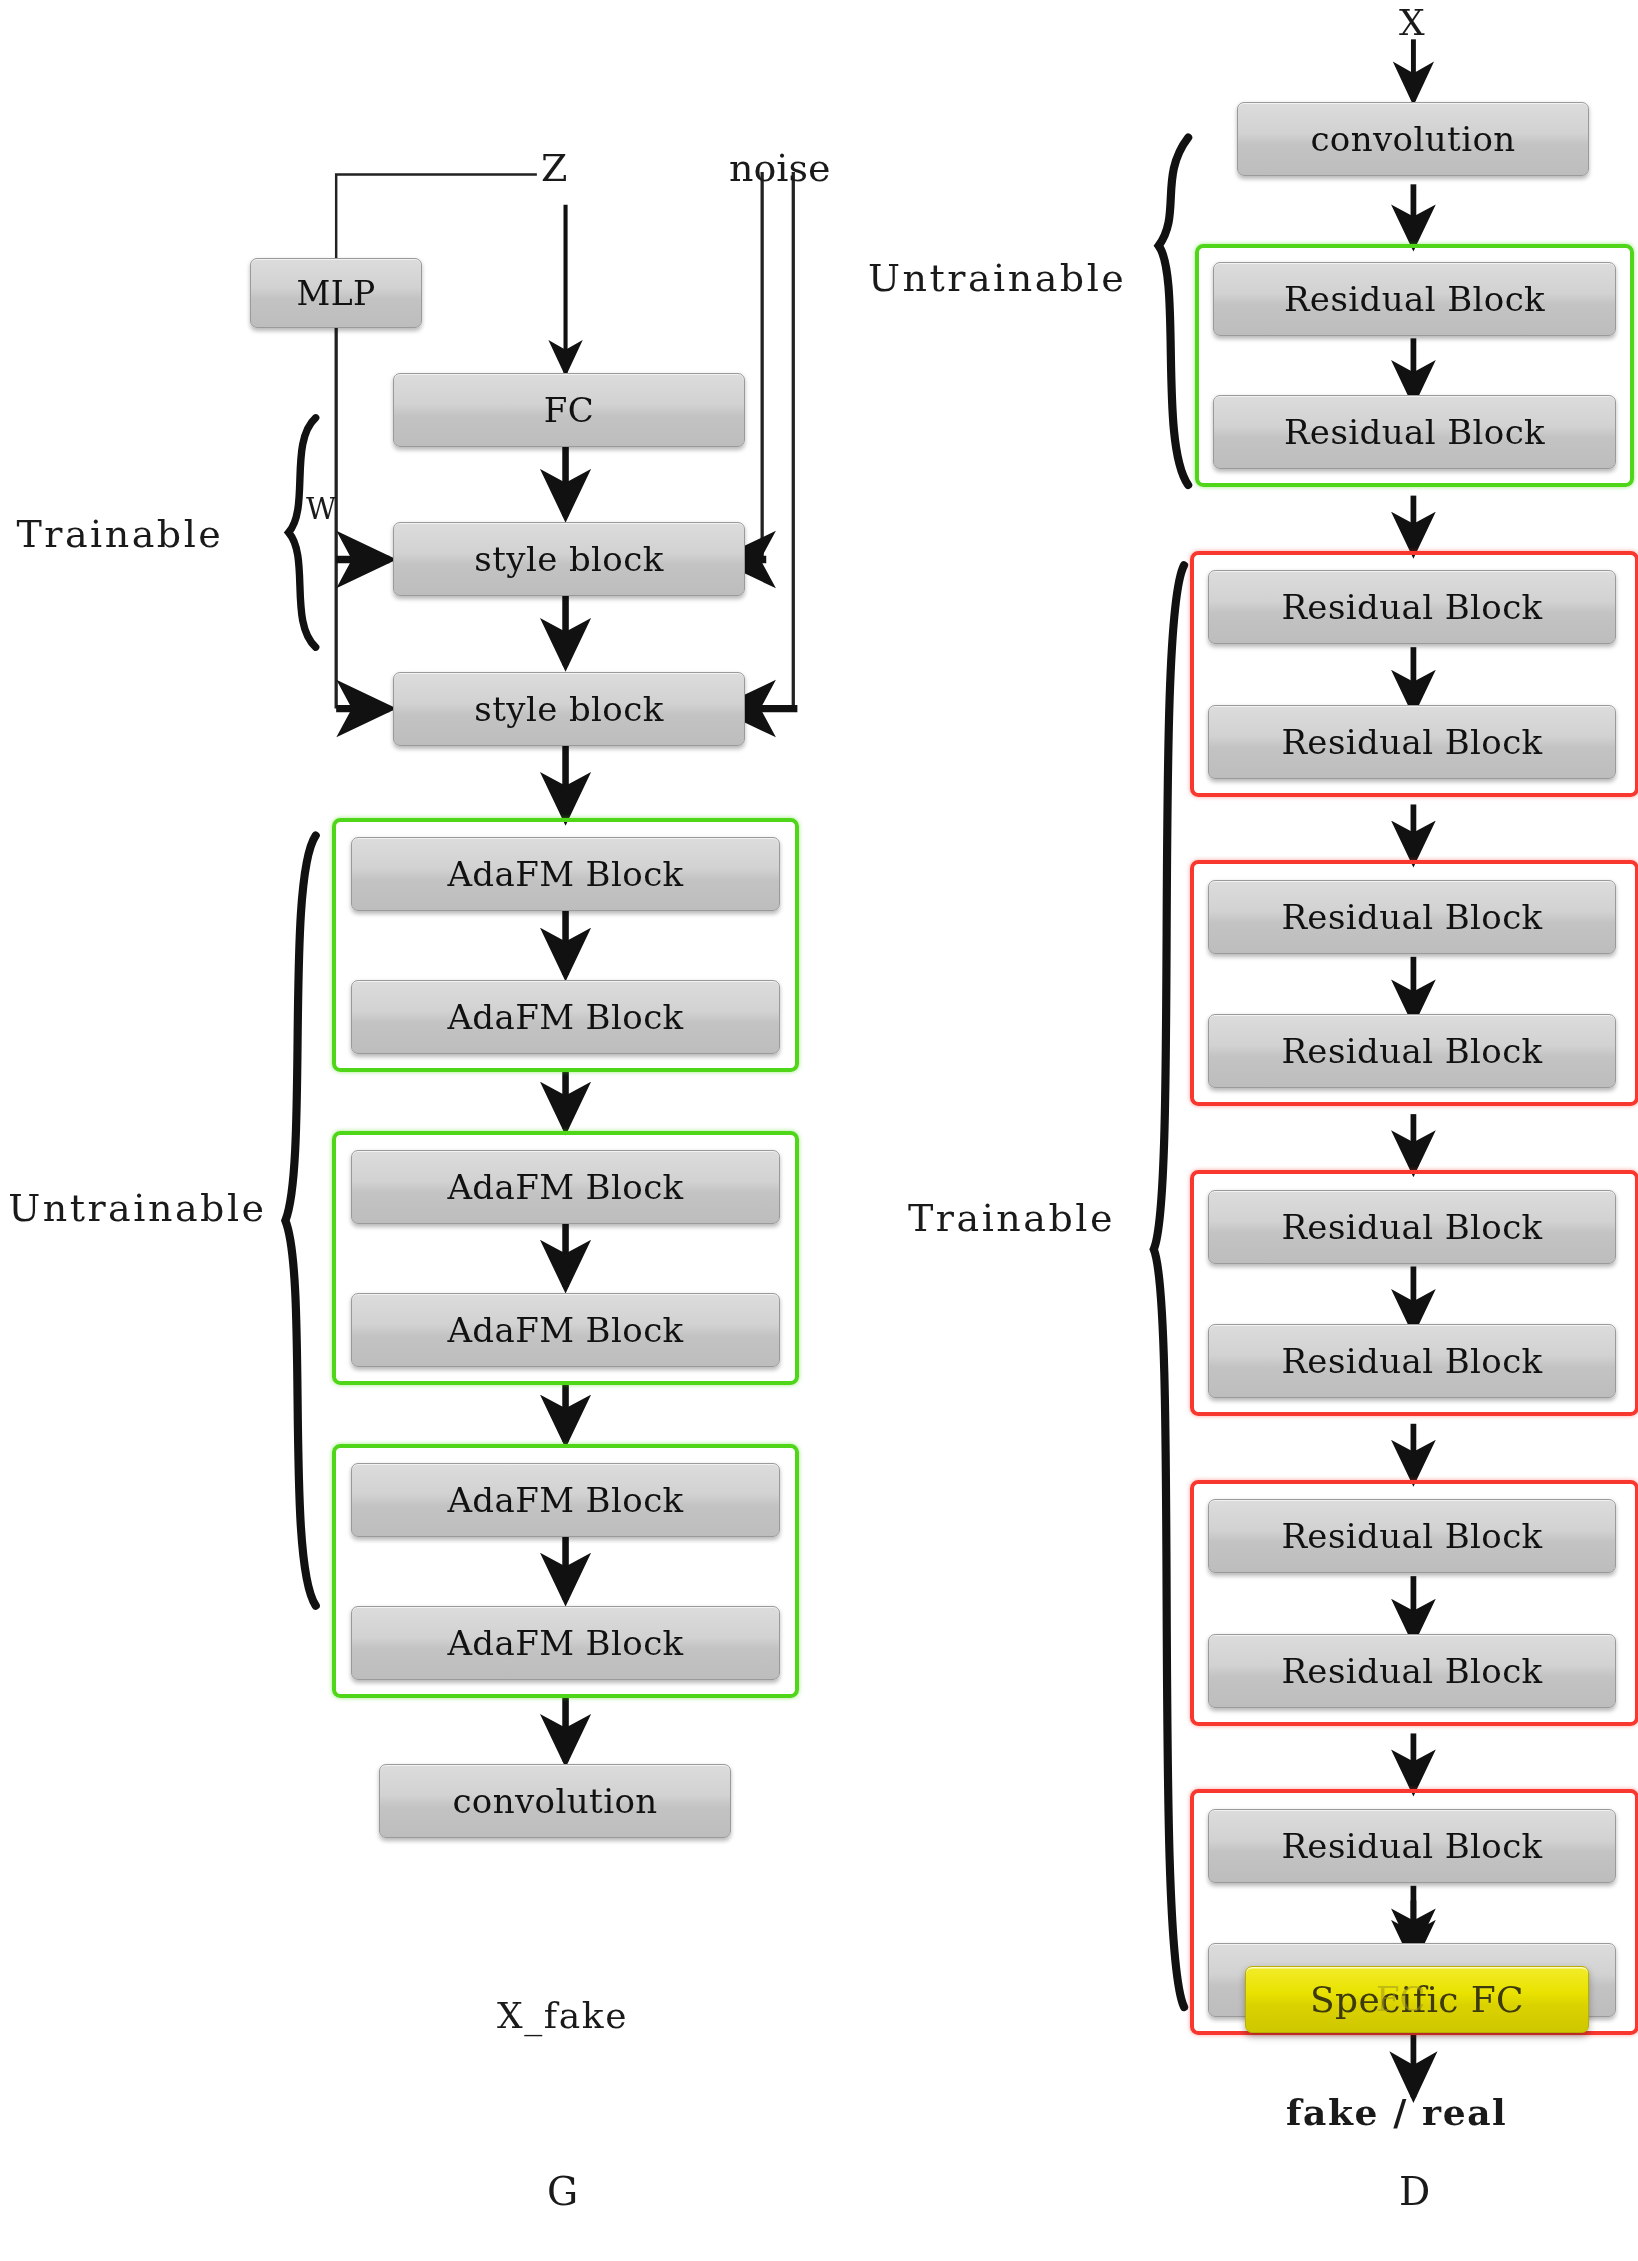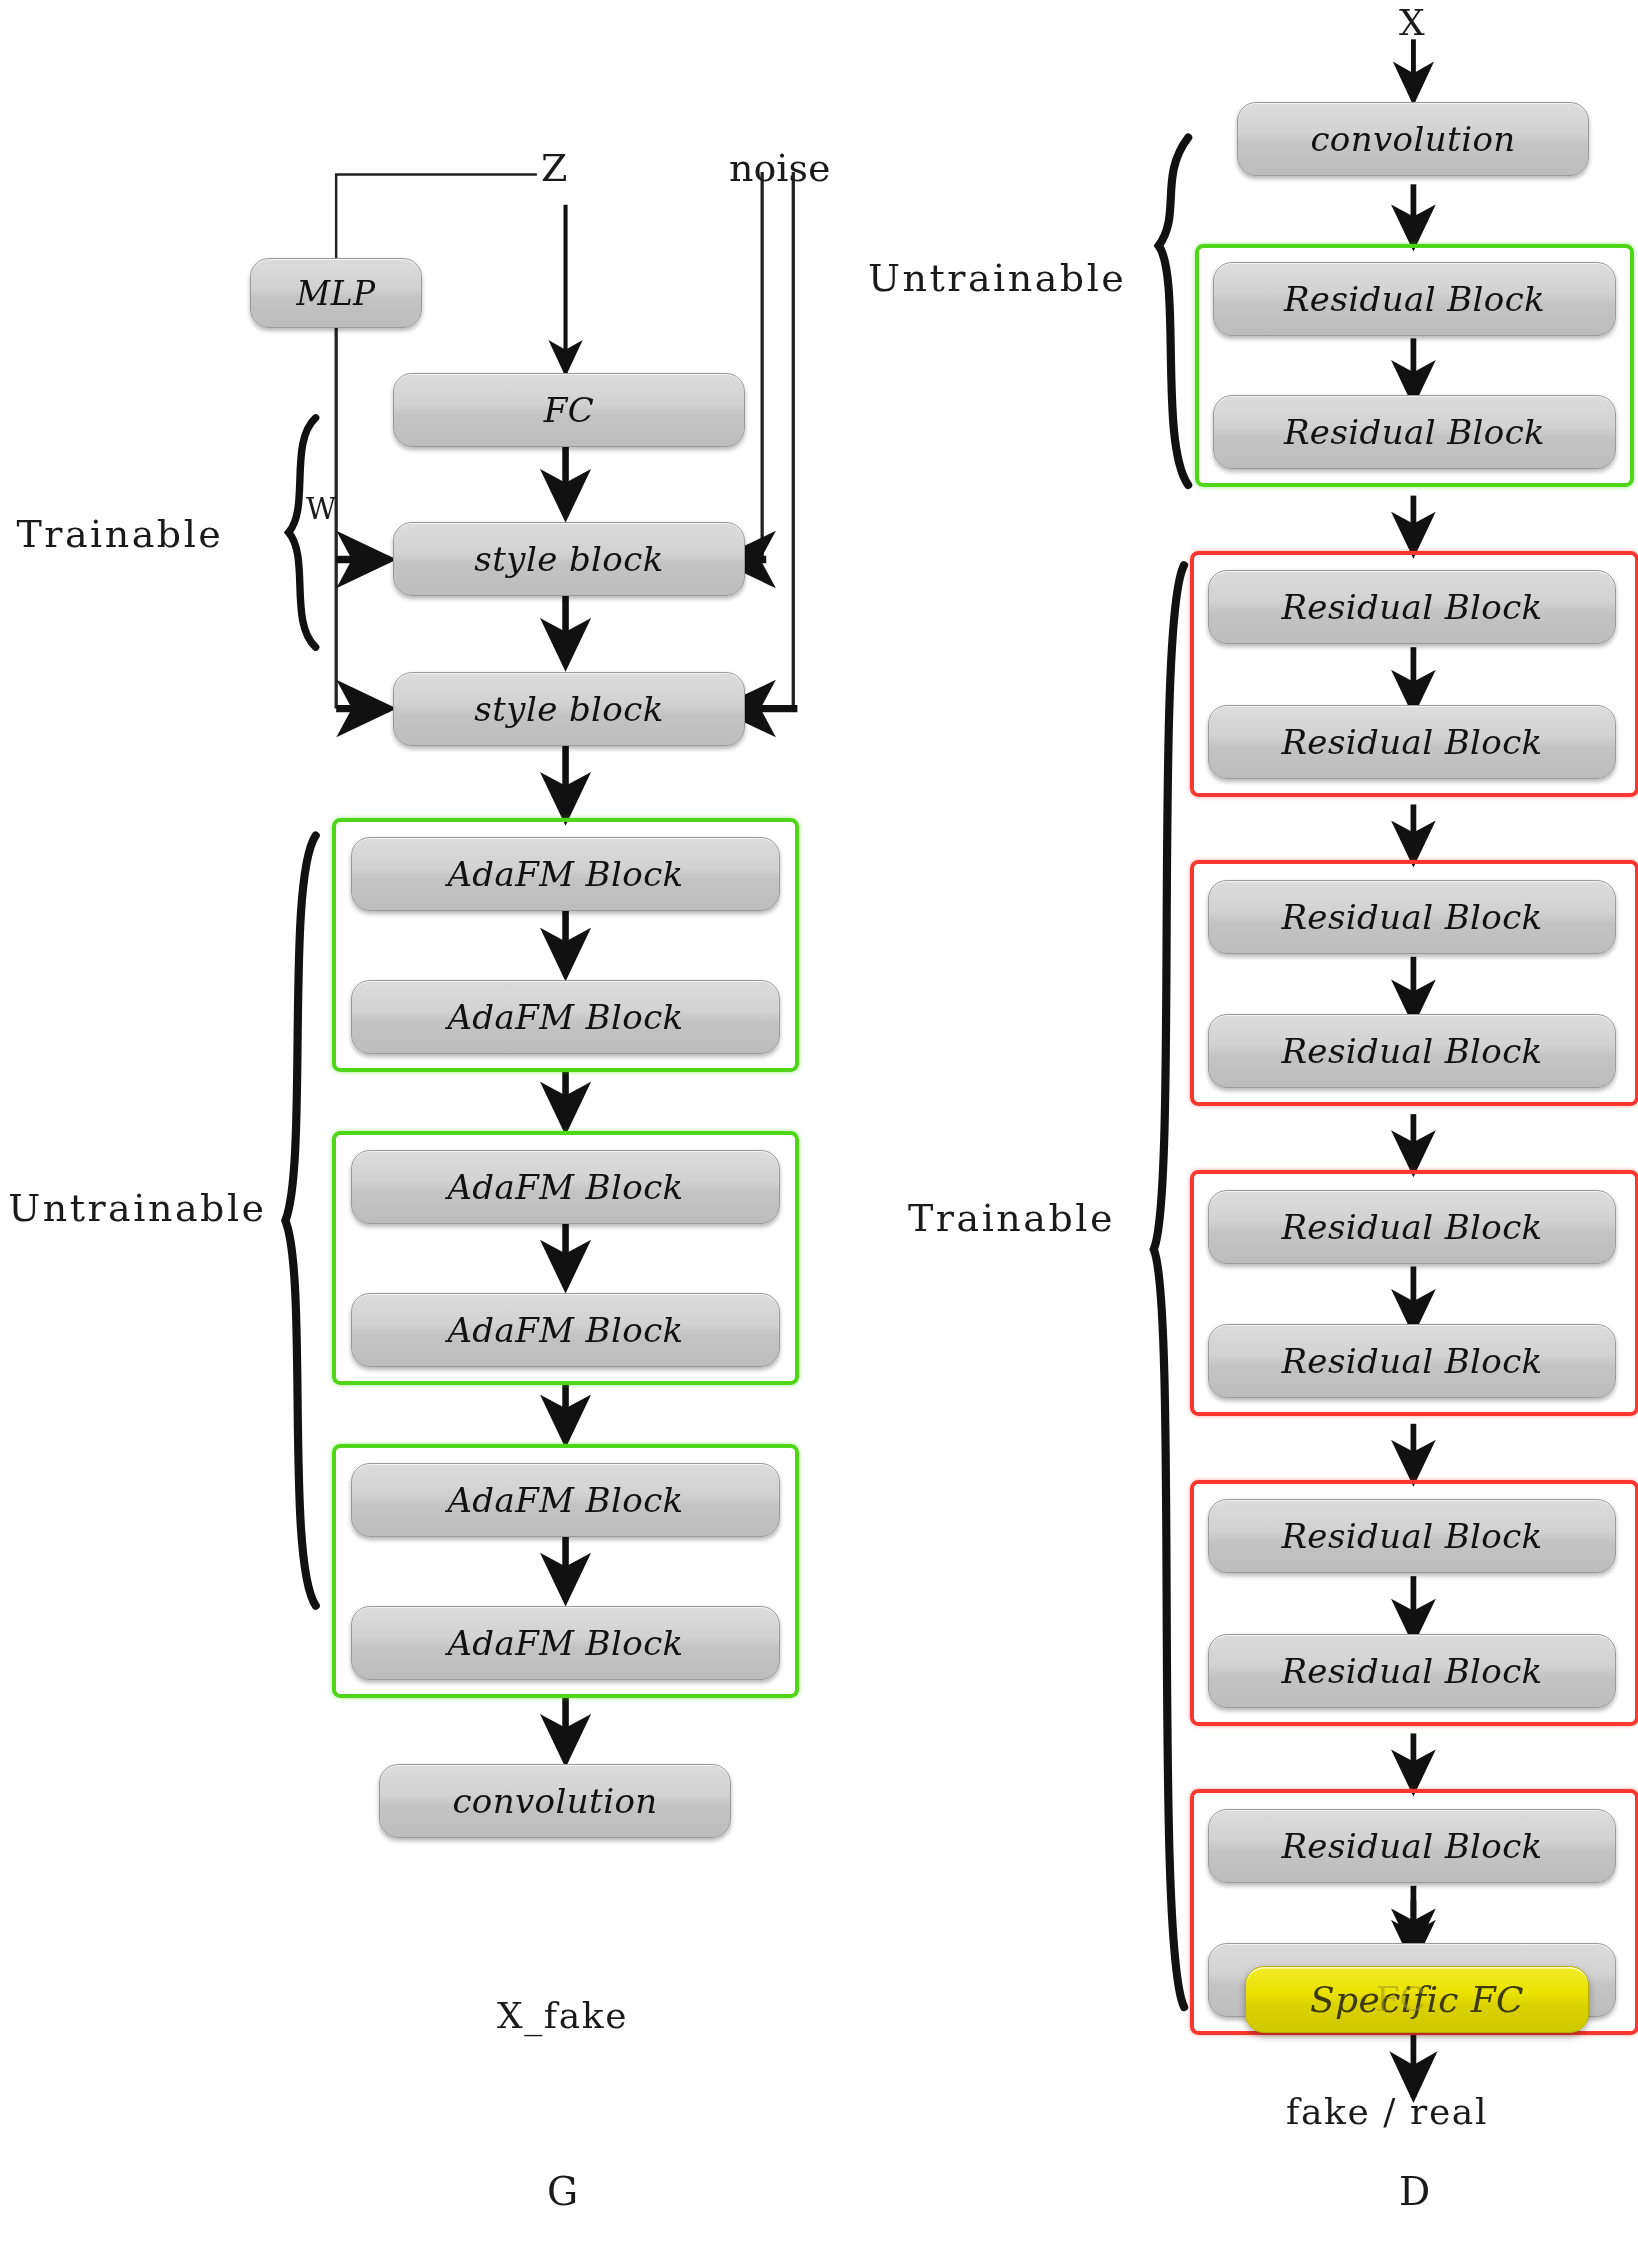--- a/index.html
+++ b/index.html
@@ -6,28 +6,27 @@
   body{width:1639px;height:2261px;position:relative;overflow:hidden;
        font-family:"DejaVu Serif", serif;}
   #stage{position:absolute;left:0;top:0;width:1639px;height:2261px;}
 
   
   .node{
     position:absolute;
     box-sizing:border-box;
     display:flex;align-items:center;justify-content:center;
     border:1.2px solid #9a9a9a;
-    border-radius:19px;
+    border-radius:7px;
     background:linear-gradient(180deg,#dcdcdc 0%,#d2d2d2 42%,#c3c3c3 58%,#bdbdbd 100%);
     box-shadow:0 2.5px 4.1px rgba(0,0,0,.28), inset 0 0.8px 0 rgba(255,255,255,.85);
     color:#111;
     font-family:"DejaVu Serif", serif;
     white-space:nowrap;
     letter-spacing:0.4px;
-    font-style:italic;
   }
   .node.yellow{
     border:1.6px solid #b8ae00;
     background:linear-gradient(180deg,#f2ec2a 0%,#e9e200 40%,#dad200 60%,#cfc700 100%);
     box-shadow:0 3.3px 7.4px rgba(0,0,0,.30), inset 0 1.6px 0 rgba(255,255,255,.75);
     color:#3d3a10;
   }
   .ghost{
     position:absolute;
     color:rgba(160,152,30,.55);
@@ -207,18 +206,18 @@
   <div class="node" style="left:1208px;top:1499px;width:408px;height:74px;font-size:34px;">Residual Block</div>
   <div class="node" style="left:1208px;top:1634px;width:408px;height:74px;font-size:34px;">Residual Block</div>
 
   <div class="group red" style="left:1190px;top:1789px;width:449px;height:246px;"></div>
   <div class="node" style="left:1208px;top:1809px;width:408px;height:74px;font-size:34px;">Residual Block</div>
   <div class="node" style="left:1208px;top:1943px;width:408px;height:74px;font-size:34px;">Residual Block</div>
 
   <div class="node yellow" style="left:1245px;top:1966px;width:344px;height:67px;font-size:36px;z-index:5;">Specific FC</div>
   <div class="ghost" style="left:1376px;top:1979px;font-size:34px;z-index:6;">FC</div>
 
-  <div class="label" style="left:1286px;top:2091px;font-size:36px;letter-spacing:1.6px;">fake / real</div>
+  <div class="label" style="left:1286px;top:2091px;font-size:36px;letter-spacing:1.6px;font-weight:bold;">fake / real</div>
 
   <div class="label" style="left:1399px;top:2169px;font-size:39px;">D</div>
 
 </div>
 
 
 </body></html>

